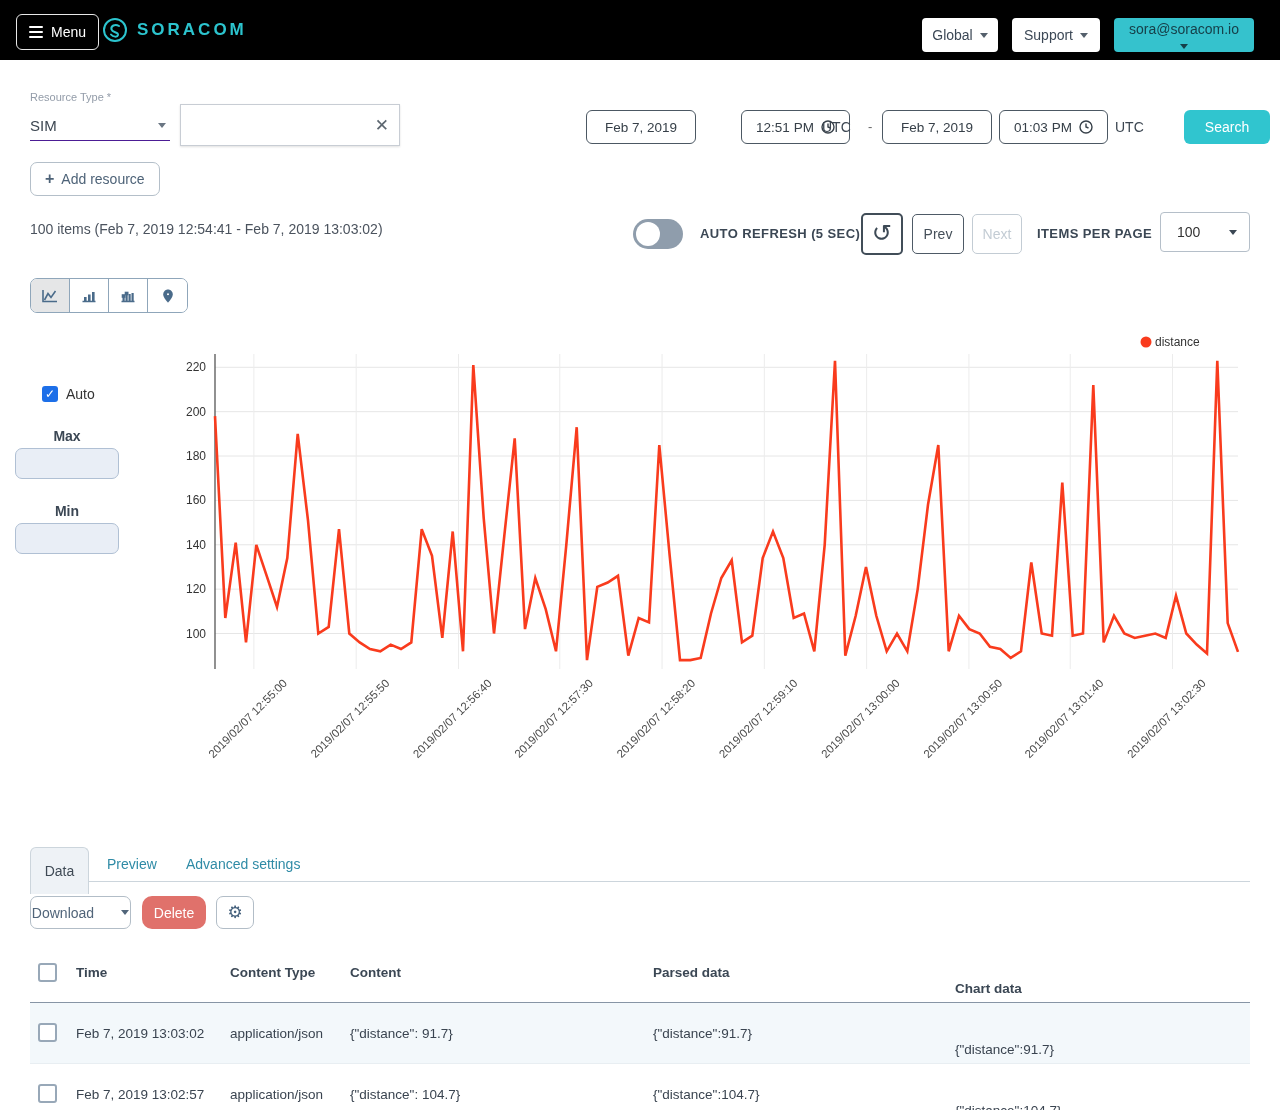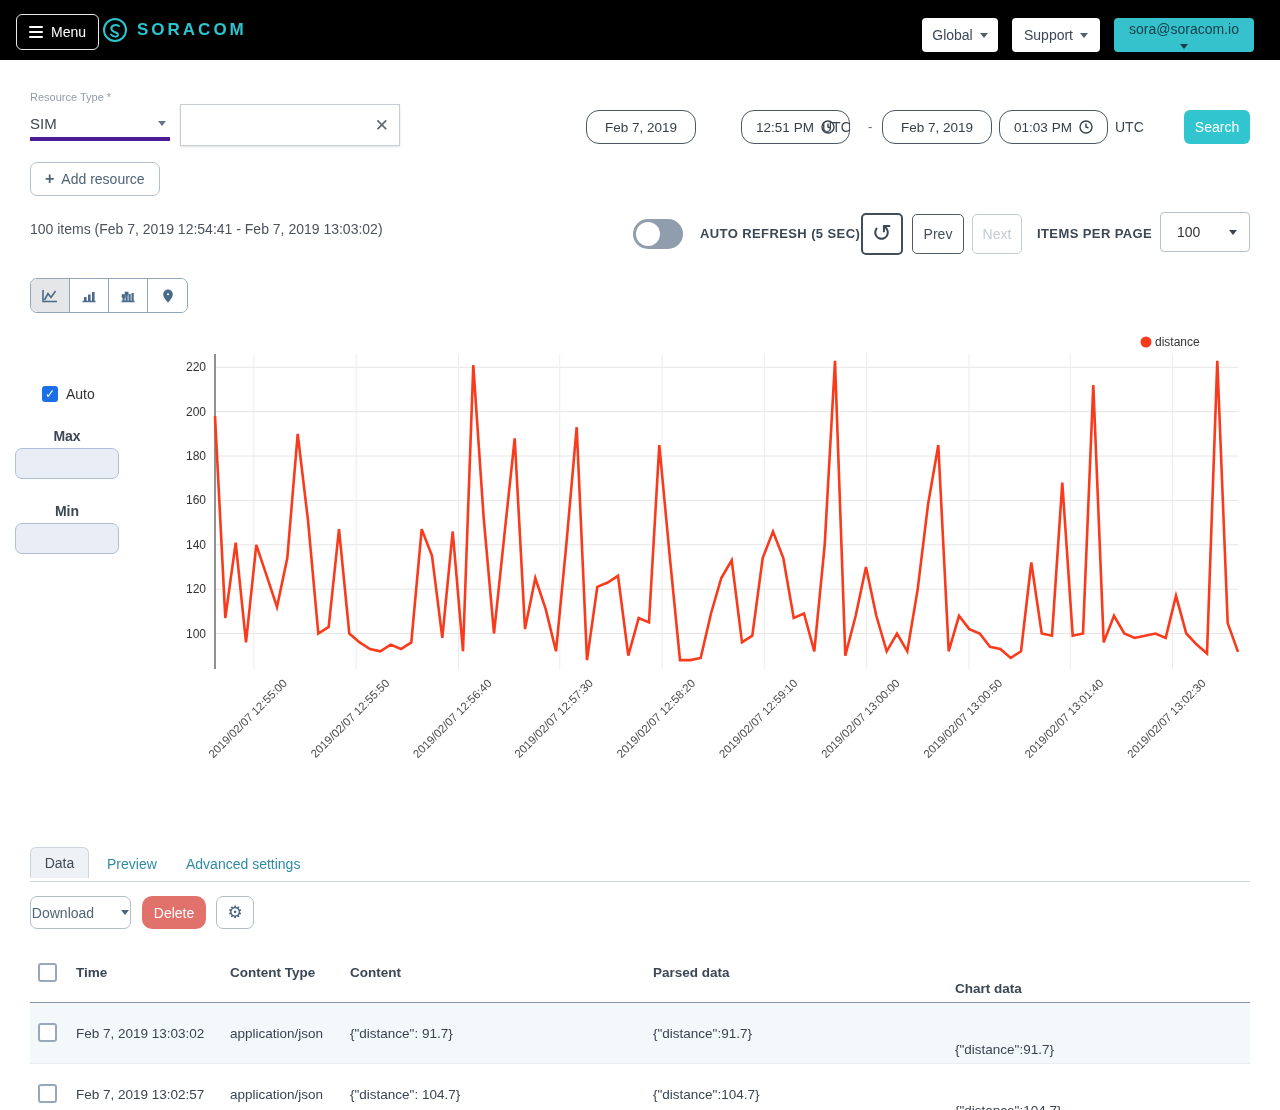--- a/index.html
+++ b/index.html
@@ -20,39 +20,39 @@
     color:#3c4856; font-size:14px; display:flex; align-items:center; justify-content:center;
     gap:7px; cursor:pointer; }
   .caret { display:inline-block; width:0; height:0; border-left:4.5px solid transparent;
     border-right:4.5px solid transparent; border-top:5px solid #55606c; }
   .nav-btn.account { background:#35c2cd; color:#16404a; font-weight:bold;flex-direction:column; }
   .nav-btn.account .caret { border-top-color:#16404a; }
 
   
   .rt-label { position:absolute; left:30px; top:91px; font-size:11px; color:#939ca9; }
   .rt-select { position:absolute; left:30px; top:110px; width:140px; height:31px;
-    border-bottom:4px solid #4c1d95; font-size:15px; color:#3c4651;
+    border-bottom:1px solid #4c1d95; font-size:15px; color:#3c4651;
     display:flex; align-items:center; cursor:pointer; }
   .rt-select .caret { position:absolute; right:4px; border-top-color:#6a7683; }
   .res-input-wrap { position:absolute; left:180px; top:104px; width:220px; height:42px;
     border:1px solid #c8cdd4; box-shadow:0 1px 2px rgba(0,0,0,.12); background:#fff; }
   .res-input { width:180px; height:40px; border:none; outline:none; padding:0 0 0 12px;
     font-size:15px; color:#333; font-family:"Liberation Sans",sans-serif; }
   .clear-x { position:absolute; right:10px; top:10px; font-size:17px; color:#5d6770; cursor:pointer; }
   .add-res { position:absolute; left:30px; top:162px; height:34px; padding:0 14px;
     border:1px solid #b4bfc9; border-radius:7px; background:#fff; color:#4e6378;
     font-size:14px; display:flex; align-items:center; gap:7px; cursor:pointer; }
   .plus { font-weight:bold; font-size:16px; color:#4e6378; }
 
   .dt-box { position:absolute; top:110px; height:34px; border:1.5px solid #4c5863;
-    border-radius:13px; background:#fff; font-size:13.5px; color:#374049;
+    border-radius:6px; background:#fff; font-size:13.5px; color:#374049;
     display:flex; align-items:center; justify-content:center; gap:7px; cursor:pointer; }
   .tz { position:absolute; top:119px; font-size:14px; color:#3c4651; }
   .dash { position:absolute; top:119px; font-size:13px; color:#666; }
-  .search-btn { position:absolute; left:1184px; top:110px; width:66px; height:34px;
+  .search-btn { position:absolute; left:1184px; top:110px; width:86px; height:34px;
     background:#30c5cf; color:#fff; font-size:14px; border:none; border-radius:6px; cursor:pointer; }
 
   
   .items-summary { position:absolute; left:30px; top:221px; font-size:14px; color:#4b535e; }
   .toggle { position:absolute; left:633px; top:219px; width:50px; height:30px;
     border-radius:15px; background:#8f9dac; cursor:pointer; }
   .toggle .knob { position:absolute; left:3px; top:3px; width:24px; height:24px;
     border-radius:50%; background:#fff; }
   .ar-label { position:absolute; left:700px; top:226px; font-size:13px; font-weight:bold;
     color:#3b4754; letter-spacing:.4px; }
@@ -90,21 +90,21 @@
     font-weight:bold; color:#3b4754; }
   .mm-input { position:absolute; left:15px; width:104px; height:31px; background:#e9eef6;
     border:1px solid #b0c0d4; border-radius:7px; font-size:14px; padding:0 8px;
     font-family:"Liberation Sans",sans-serif; color:#333; }
 
   
   .chart-wrap { position:absolute; left:180px; top:330px; width:1070px; height:480px; }
 
   
   .tabs-line { position:absolute; left:30px; top:881px; width:1220px; border-bottom:1px solid #ccd5dc; }
-  .tab-active { position:absolute; left:30px; top:847px; width:59px; height:31px;
+  .tab-active { position:absolute; left:30px; top:847px; width:59px; height:47px;
     background:#eef2f6; border:1px solid #ccd5dc; border-bottom:none; border-radius:6px 6px 0 0;
     font-size:14px; color:#3f4a55; display:flex; align-items:center; justify-content:center;
     z-index:2; cursor:pointer; }
   .tab-link { position:absolute; top:856px; font-size:14px; color:#2f8ba6; cursor:pointer; }
 
   
   .download-btn { position:absolute; left:30px; top:896px; width:101px; height:33px;
     border:1px solid #b2bdc7; border-radius:7px; background:#fff; color:#51657a; font-size:14px;
     display:flex; align-items:center; justify-content:center; gap:27px; cursor:pointer; }
   .download-btn .caret { border-top-color:#51657a; }

